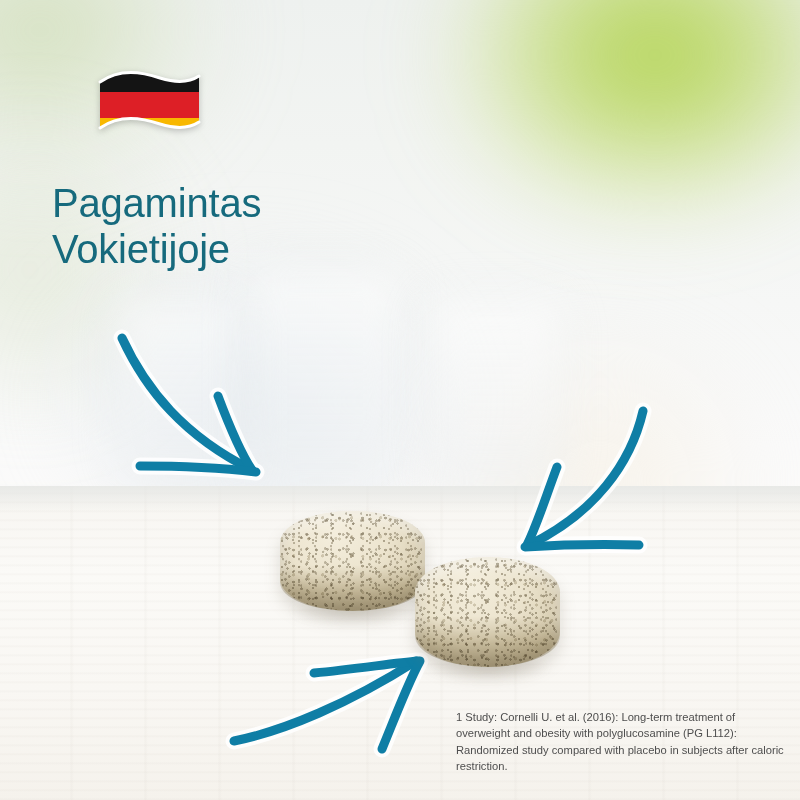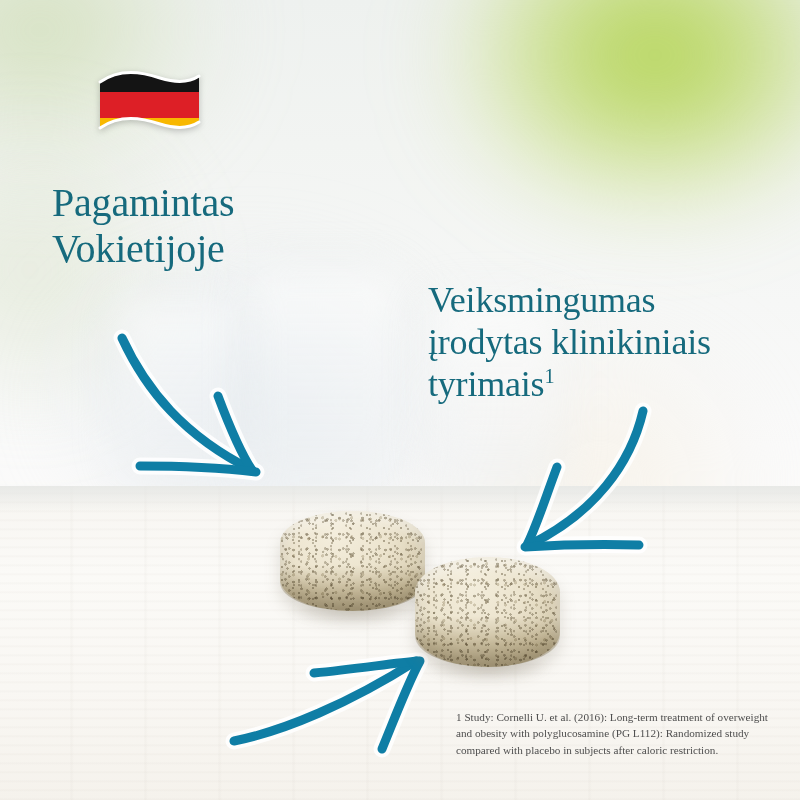--- a/index.html
+++ b/index.html
@@ -5,21 +5,21 @@
   html, body {
     margin: 0;
     padding: 0;
     background: #ffffff;
   }
   #stage {
     position: relative;
     width: 800px;
     height: 800px;
     overflow: hidden;
-    font-family: Liberation Serif, serif;
+    font-family: Liberation Sans, sans-serif;
     background: #eab308;
   }
 
   
   .bg-base {
     position: absolute;
     inset: 0;
     background: linear-gradient(to bottom,
         #eef1ef 0%,
         #f2f4f2 18%,
@@ -282,23 +282,20 @@
                C 80 17, 94 16, 103 10" fill="none" stroke="#ffffff" stroke-width="3" stroke-linecap="round"></path>
       <path d="M4 62
                C 24 48, 46 52, 64 58
                C 80 63, 94 62, 103 56" fill="none" stroke="#ffffff" stroke-width="3" stroke-linecap="round"></path>
     </svg>
   </div>
 
   <div class="headline" id="h-made">Pagamintas
 Vokietijoje</div>
 
-  <div class="headline" id="h-proven"><span>Veiksmingumas
-įrodytas klinikiniais
-tyrimais</span><span class="sup">1</span></div>
 
 
   <svg class="arrow-svg" id="arrow-made" viewBox="0 0 190 190">
     <path class="arrow-halo" d="M12 20 C 36 72, 74 118, 142 152"></path>
     <path class="arrow-halo" d="M108 78 C 120 110, 130 134, 142 152"></path>
     <path class="arrow-halo" d="M30 148 C 70 148, 112 150, 146 154"></path>
     <path class="arrow-stroke" d="M12 20 C 36 72, 74 118, 142 152"></path>
     <path class="arrow-stroke" d="M108 78 C 120 110, 130 134, 142 152"></path>
     <path class="arrow-stroke" d="M30 148 C 70 148, 112 150, 146 154"></path>
   </svg>

